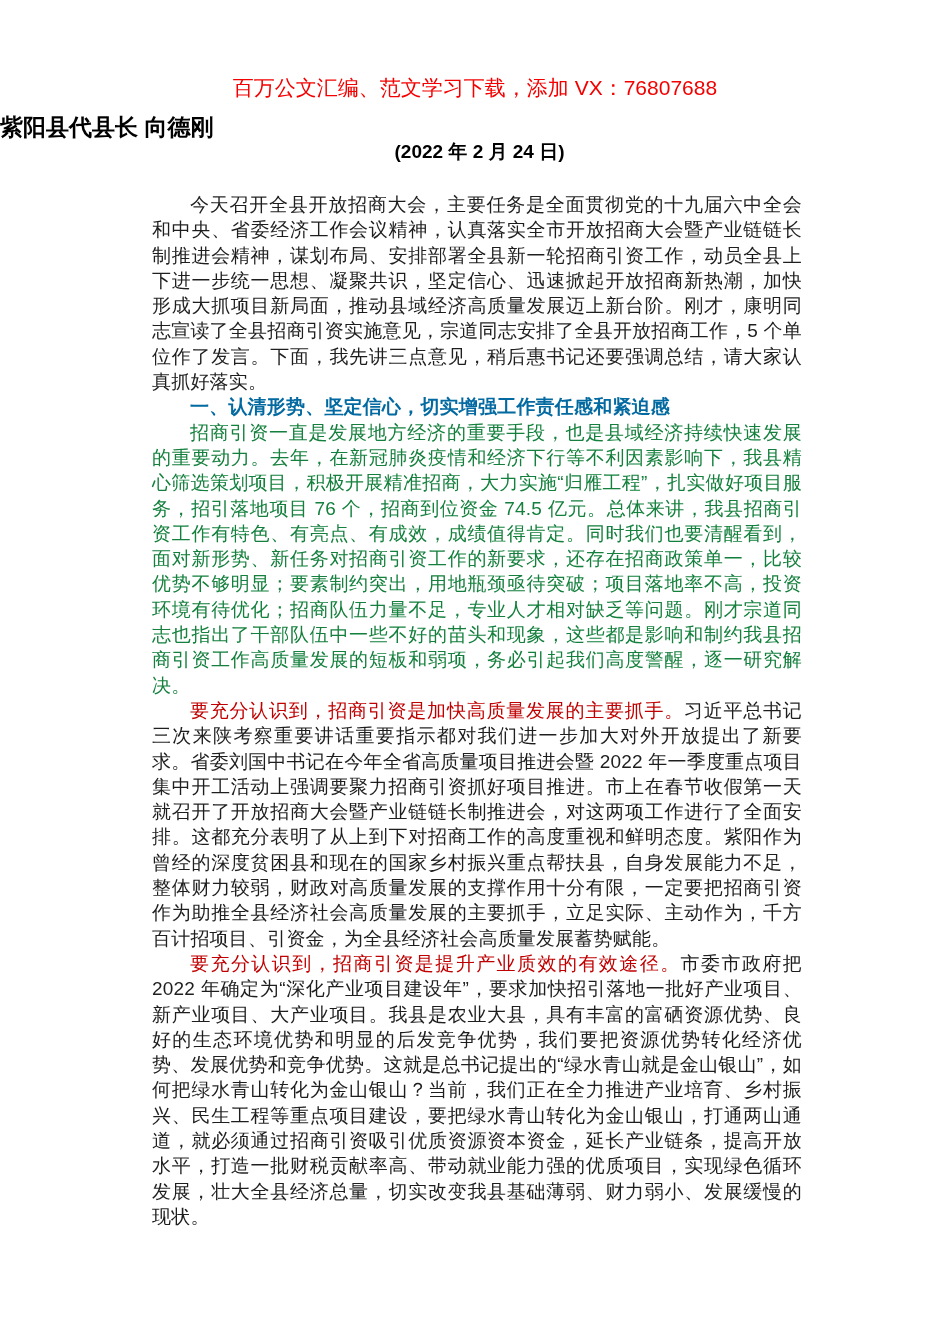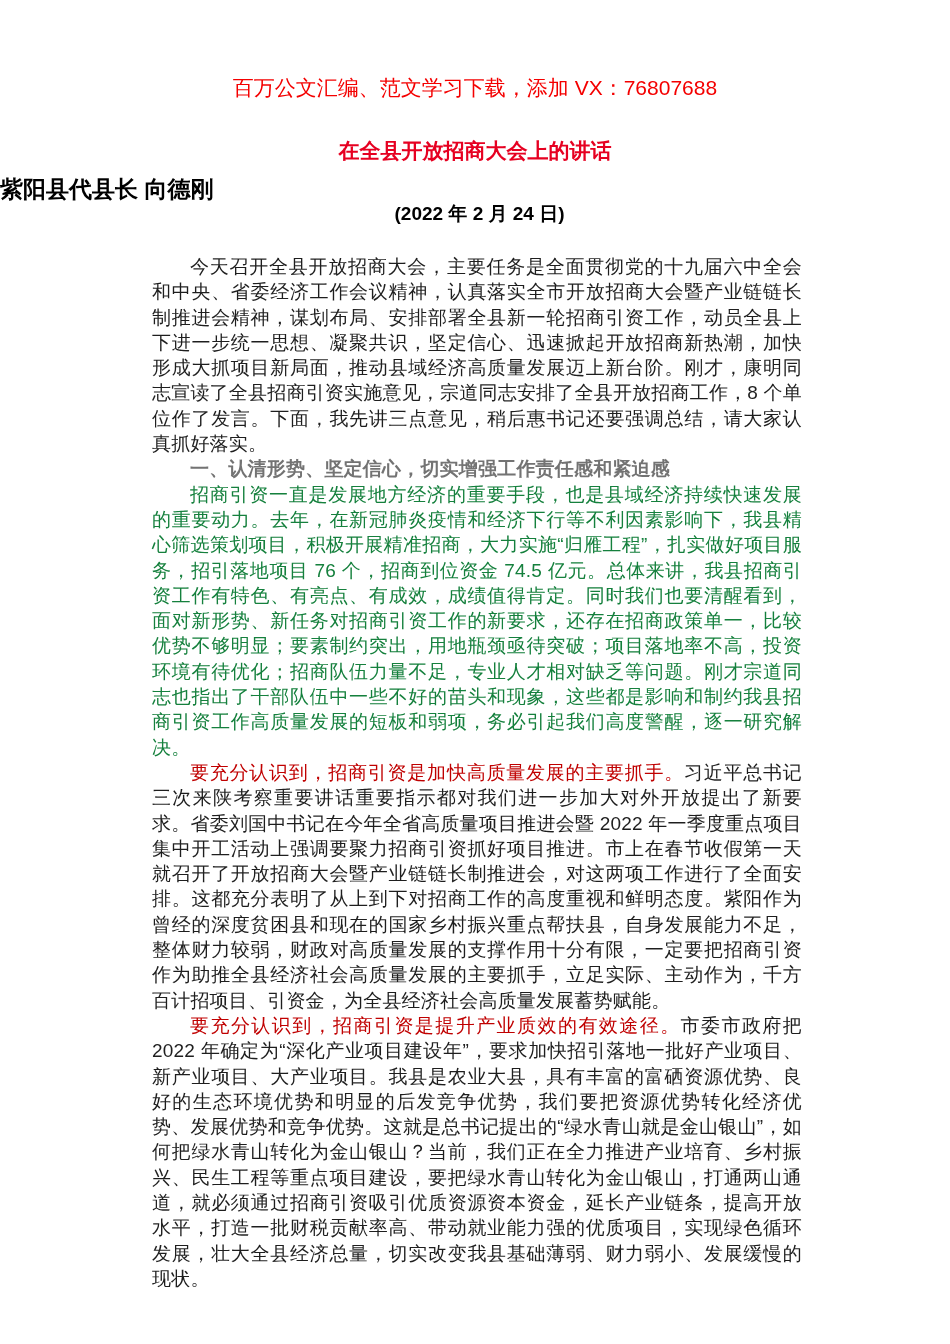--- a/index.html
+++ b/index.html
@@ -64,26 +64,25 @@
   .content .lead {
     font-weight: 400;
   }
 </style>
 </head>
 <body>
 
 <div class="page">
   <div class="promo" style="color: rgb(244, 0, 0);">百万公文汇编、范文学习下载，添加 VX：76807688</div>
 
-  <h1 class="doc-title" style="color: rgb(230, 0, 33);">在全县开放招商大会上的讲话</h1>
 
   <div class="doc-author">紫阳县代县长 向德刚</div>
 
   <div class="doc-date">(2022 年 2 月 24 日)</div>
 
   <div class="content">
-      <p style="color: rgb(30, 30, 30);"><span>今天召开全县开放招商大会，主要任务是全面贯彻党的十九届六中全会和中央、省委经济工作会议精神，认真落实全市开放招商大会暨产业链链长制推进会精神，谋划布局、安排部署全县新一轮招商引资工作，动员全县上下进一步统一思想、凝聚共识，坚定信心、迅速掀起开放招商新热潮，加快形成大抓项目新局面，推动县域经济高质量发展迈上新台阶。刚才，康明同志宣读了全县招商引资实施意见，宗道同志安排了全县开放招商工作，8 个单位作了发言。下面，我先讲三点意见，稍后惠书记还要强调总结，请大家认真抓好落实。</span></p>
-      <p class="heading" style="color: #737373;">一、认清形势、坚定信心，切实增强工作责任感和紧迫感</p>
+      <p style="color: rgb(30, 30, 30);"><span>今天召开全县开放招商大会，主要任务是全面贯彻党的十九届六中全会和中央、省委经济工作会议精神，认真落实全市开放招商大会暨产业链链长制推进会精神，谋划布局、安排部署全县新一轮招商引资工作，动员全县上下进一步统一思想、凝聚共识，坚定信心、迅速掀起开放招商新热潮，加快形成大抓项目新局面，推动县域经济高质量发展迈上新台阶。刚才，康明同志宣读了全县招商引资实施意见，宗道同志安排了全县开放招商工作，5 个单位作了发言。下面，我先讲三点意见，稍后惠书记还要强调总结，请大家认真抓好落实。</span></p>
+      <p class="heading" style="color: #0369a1;">一、认清形势、坚定信心，切实增强工作责任感和紧迫感</p>
       <p style="color: #15803d;"><span>招商引资一直是发展地方经济的重要手段，也是县域经济持续快速发展的重要动力。去年，在新冠肺炎疫情和经济下行等不利因素影响下，我县精心筛选策划项目，积极开展精准招商，大力实施“归雁工程”，扎实做好项目服务，招引落地项目 76 个，招商到位资金 74.5 亿元。总体来讲，我县招商引资工作有特色、有亮点、有成效，成绩值得肯定。同时我们也要清醒看到，面对新形势、新任务对招商引资工作的新要求，还存在招商政策单一，比较优势不够明显；要素制约突出，用地瓶颈亟待突破；项目落地率不高，投资环境有待优化；招商队伍力量不足，专业人才相对缺乏等问题。刚才宗道同志也指出了干部队伍中一些不好的苗头和现象，这些都是影响和制约我县招商引资工作高质量发展的短板和弱项，务必引起我们高度警醒，逐一研究解决。</span></p>
       <p style="color: rgb(30, 30, 30);"><span class="lead" style="color: rgb(192, 0, 0);">要充分认识到，招商引资是加快高质量发展的主要抓手。</span><span>习近平总书记三次来陕考察重要讲话重要指示都对我们进一步加大对外开放提出了新要求。省委刘国中书记在今年全省高质量项目推进会暨 2022 年一季度重点项目集中开工活动上强调要聚力招商引资抓好项目推进。市上在春节收假第一天就召开了开放招商大会暨产业链链长制推进会，对这两项工作进行了全面安排。这都充分表明了从上到下对招商工作的高度重视和鲜明态度。紫阳作为曾经的深度贫困县和现在的国家乡村振兴重点帮扶县，自身发展能力不足，整体财力较弱，财政对高质量发展的支撑作用十分有限，一定要把招商引资作为助推全县经济社会高质量发展的主要抓手，立足实际、主动作为，千方百计招项目、引资金，为全县经济社会高质量发展蓄势赋能。</span></p>
       <p style="color: rgb(30, 30, 30);"><span class="lead" style="color: rgb(192, 0, 0);">要充分认识到，招商引资是提升产业质效的有效途径。</span><span>市委市政府把 2022 年确定为“深化产业项目建设年”，要求加快招引落地一批好产业项目、新产业项目、大产业项目。我县是农业大县，具有丰富的富硒资源优势、良好的生态环境优势和明显的后发竞争优势，我们要把资源优势转化经济优势、发展优势和竞争优势。这就是总书记提出的“绿水青山就是金山银山”，如何把绿水青山转化为金山银山？当前，我们正在全力推进产业培育、乡村振兴、民生工程等重点项目建设，要把绿水青山转化为金山银山，打通两山通道，就必须通过招商引资吸引优质资源资本资金，延长产业链条，提高开放水平，打造一批财税贡献率高、带动就业能力强的优质项目，实现绿色循环发展，壮大全县经济总量，切实改变我县基础薄弱、财力弱小、发展缓慢的现状。</span></p>
     </div>
 </div>
 
 </body></html>

